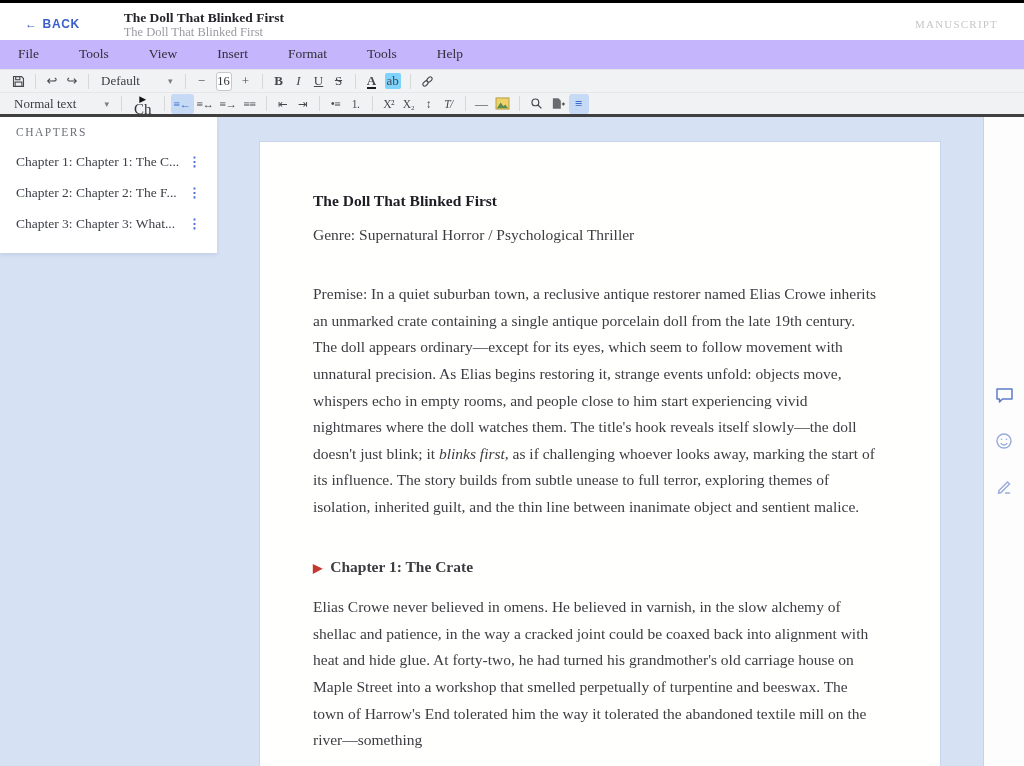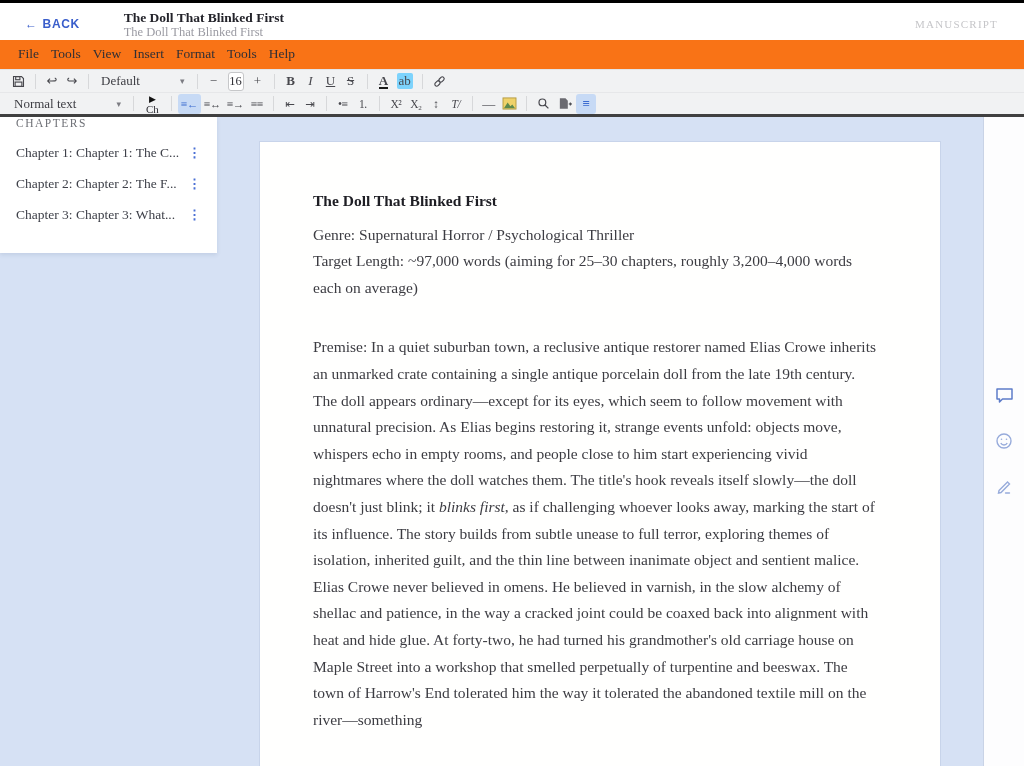--- a/index.html
+++ b/index.html
@@ -10,53 +10,53 @@
   .top-strip { height:3px; background:#000; }
   .header { height:37px; display:flex; align-items:center; padding:0 26px 0 25px; background:#fff; }
   .back-link { display:flex; align-items:center; gap:5px; color:#3a5ecb; font-family:"Liberation Sans",sans-serif;
                font-size:12px; font-weight:bold; letter-spacing:.6px; cursor:pointer; margin-top:4px; }
   .title-block { margin-left:44px; margin-top:6px; }
   .doc-title { font-size:13.5px; font-weight:bold; color:#23232a; line-height:15px; }
   .doc-subtitle { font-size:12.5px; color:#9a9aa2; line-height:15px; }
   .manuscript-label { margin-left:auto; color:#c6c6c9; font-size:11px; letter-spacing:1.2px; margin-top:4px; }
 
   
-  .menubar { display:flex; gap:12px; padding:6px 0 7px 18px; background:#f97316; font-size:13.5px; color:#2f2f35; }
+  .menubar { display:flex; gap:40px; padding:6px 0 7px 18px; background:#c4b5fd; font-size:13.5px; color:#2f2f35; }
   .menubar span { cursor:pointer; }
 
   
   .toolbar { height:24px; background:#f1f2f3; display:flex; align-items:center; padding:0 8px; }
   .toolbar.row1 { border-top:1px solid #e3e4e6; border-bottom:1px solid #e6e7e9; }
   .toolbar.row2 { border-bottom:3px solid #404040; }
   .tb-btn { display:inline-flex; align-items:center; justify-content:center; min-width:20px; height:20px;
             padding:0 3px; border-radius:3px; color:#47474d; font-size:13px; cursor:pointer; }
   .tb-btn svg { display:block; }
   .tb-btn.active { background:#c7daf5; }
   .tb-sep { width:1px; height:15px; background:#d7d8da; margin:0 6px; flex:none; }
-  .tb-dropdown { display:inline-flex; align-items:center; gap:40px; padding:0 6px; height:20px; color:#3c3c42;
+  .tb-dropdown { display:inline-flex; align-items:center; gap:28px; padding:0 6px; height:20px; color:#3c3c42;
                  font-size:13px; cursor:pointer; }
   .chev { font-size:9px; color:#7c7c82; }
   .size-box { width:16px; height:19px; border:1px solid #c6c7c9; background:#fff; border-radius:3px;
               display:inline-flex; align-items:center; justify-content:center; font-size:12.5px; margin:0 4px; }
   .glyph-b { font-weight:bold; } .glyph-i { font-style:italic; }
   .glyph-u { text-decoration:underline; } .glyph-s { text-decoration:line-through; }
   .glyph-a { font-weight:bold; border-bottom:2px solid #1a1a1a; line-height:13px; }
   .glyph-ab { background:#7dd3fc; border-radius:2px; padding:0 2px; }
   .chapter-btn { display:inline-flex; flex-direction:column; align-items:center; justify-content:center;
                  height:24px; line-height:10px; padding:0 6px; cursor:pointer; }
   .chapter-btn .play { font-size:9px; color:#111; }
-  .chapter-btn .lbl { font-size:11px; color:#2f2f35;text-align:right; }
+  .chapter-btn .lbl { font-size:15px; color:#2f2f35;text-align:right; }
   .mini { font-size:11.5px; letter-spacing:-.5px; }
   .blue-glyph { color:#3b6bd0; font-weight:bold; }
 
   
   .content { position:relative; height:656px; background:#d6e1f4; }
 
   .sidebar { position:absolute; left:0; top:0; width:217px; height:136px; background:#fff;
-             box-shadow:0 2px 4px rgba(60,80,120,.12); }
+             box-shadow:0 2px 4px rgba(60,80,120,.12); padding-top:9px; }
   .sidebar-heading { font-size:11.5px; letter-spacing:1.5px; color:#6e7076; padding-left:16px; margin-bottom:8px; }
   .sidebar-item { display:flex; align-items:center; height:31px; padding:0 12px 0 16px; cursor:pointer; }
   .sidebar-item .label { font-size:13.5px; color:#3e4049; flex:1; white-space:nowrap; overflow:hidden; }
   .kebab { color:#4a6fd4; font-size:13px; font-weight:bold; padding:0 4px; cursor:pointer; }
 
   .page { position:absolute; left:260px; top:25px; width:680px; height:631px; background:#fffffe;
           box-shadow:0 0 0 1px rgba(120,140,180,.15); padding:46px 60px 0 53px; overflow:hidden; }
   .page p { font-size:15.5px; line-height:26.6px; color:#3c3c42; }
   .page .p-title { font-weight:bold; color:#1e1e24; margin-bottom:7px; }
   .premise { margin-top:33px; }
@@ -203,22 +203,22 @@
     </div>
     <div class="sidebar-item">
       <span class="label">Chapter 3: Chapter 3: What...</span>
       <span class="kebab">⋮</span>
     </div>
   </div>
 
   <div class="page">
     <p class="p-title">The Doll That Blinked First</p>
     <p>Genre: Supernatural Horror / Psychological Thriller</p>
-    <p>Target Length: ~97,000 words (aiming for 25–30 chapters, roughly 3,200–4,000 words each on average)</p>
     <p class="premise"><span>Premise: In a quiet suburban town, a reclusive antique restorer named Elias Crowe inherits an unmarked crate containing a single antique porcelain doll from the late 19th century. The doll appears ordinary—except for its eyes, which seem to follow movement with unnatural precision. As Elias begins restoring it, strange events unfold: objects move, whispers echo in empty rooms, and people close to him start experiencing vivid nightmares where the doll watches them. The title's hook reveals itself slowly—the doll doesn't just blink; it </span><i>blinks first</i><span>, as if challenging whoever looks away, marking the start of its influence. The story builds from subtle unease to full terror, exploring themes of isolation, inherited guilt, and the thin line between inanimate object and sentient malice.</span></p>
+    <p class="chapter-heading"><span class="marker">▶</span><span>Chapter 1: The Crate</span></p>
     <p>Elias Crowe never believed in omens. He believed in varnish, in the slow alchemy of shellac and patience, in the way a cracked joint could be coaxed back into alignment with heat and hide glue. At forty-two, he had turned his grandmother's old carriage house on Maple Street into a workshop that smelled perpetually of turpentine and beeswax. The town of Harrow's End tolerated him the way it tolerated the abandoned textile mill on the river—something</p>
   </div>
 
   <div class="right-rail">
     <span class="rail-icon">
       <svg width="19" height="17" viewBox="0 0 19 17" fill="none" stroke="#5e7cc9" stroke-width="1.5" stroke-linejoin="round">
         <path d="M2 2 h15 v10 h-9.5 l-3 3 v-3 h-2.5 z"></path>
       </svg>
     </span>
     <span class="rail-icon">

